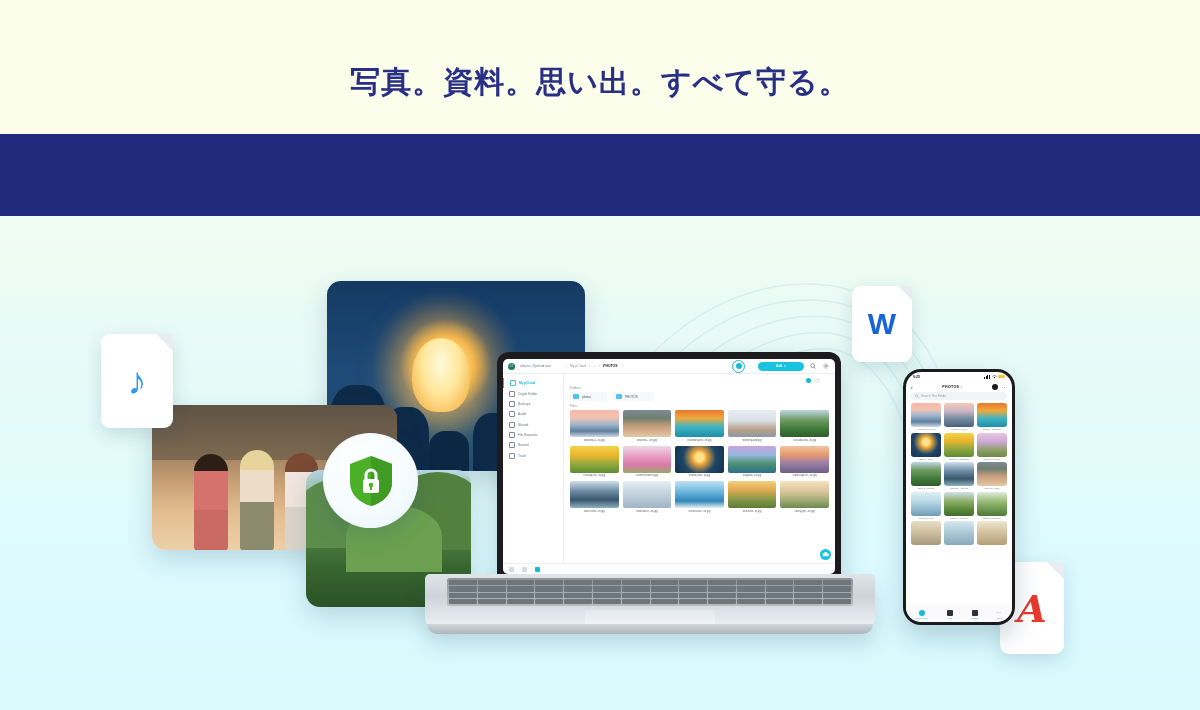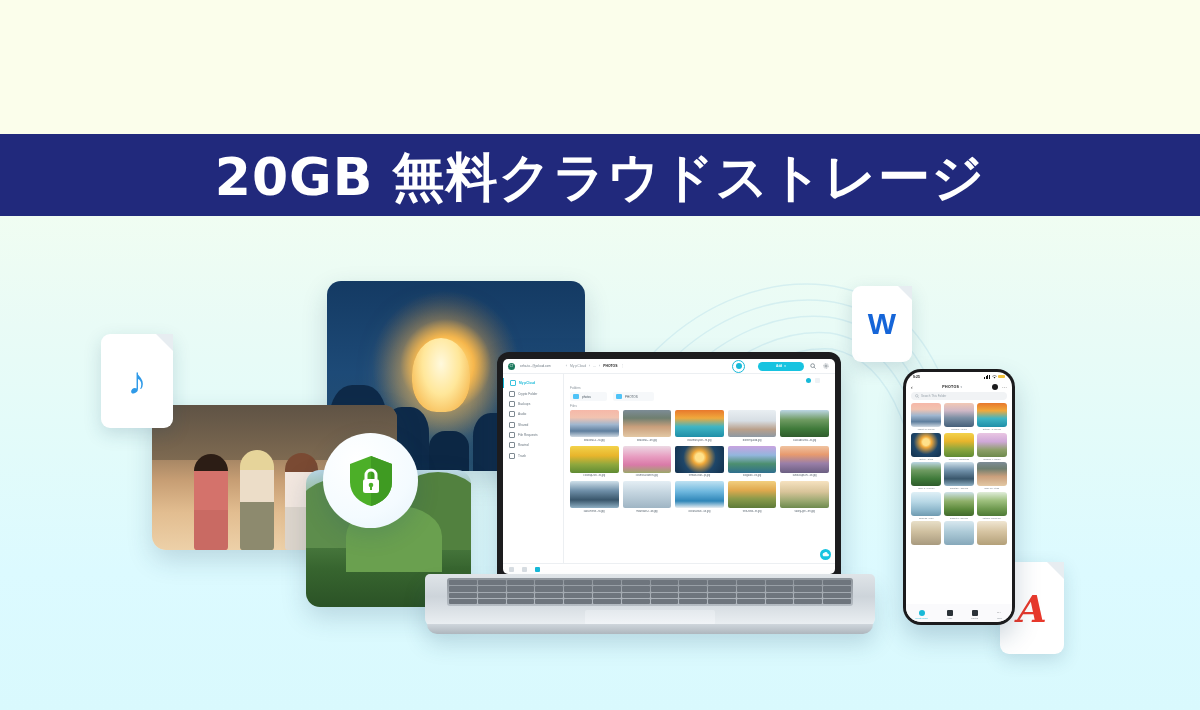--- a/index.html
+++ b/index.html
@@ -158,21 +158,21 @@
 </style>
 </head>
 <body>
 
 <div class="stage">
 
   <div class="bg-top"></div>
   <div class="bg-band"></div>
   <div class="bg-bottom"></div>
 
-  <div class="headline">20GB 無料クラウドストレージ</div>
+  <div class="subtitle">写真。資料。思い出。すべて守る。</div>
 
   <svg class="swirl" viewBox="0 0 420 330">
     <g fill="none" stroke="#bfe3ec" stroke-width="1.4" opacity=".75">
       <path d="M10 300 C 20 120, 150 18, 265 30 C 370 42, 412 150, 408 300"></path>
       <path d="M26 302 C 38 134, 158 34, 266 46 C 362 58, 400 158, 396 302"></path>
       <path d="M44 304 C 58 150, 168 52, 268 62 C 352 74, 388 166, 384 304"></path>
       <path d="M62 306 C 78 166, 178 70, 270 78 C 342 90, 376 176, 372 306"></path>
       <path d="M80 308 C 98 182, 190 88, 272 94 C 332 106, 364 186, 360 308"></path>
     </g>
   </svg>

